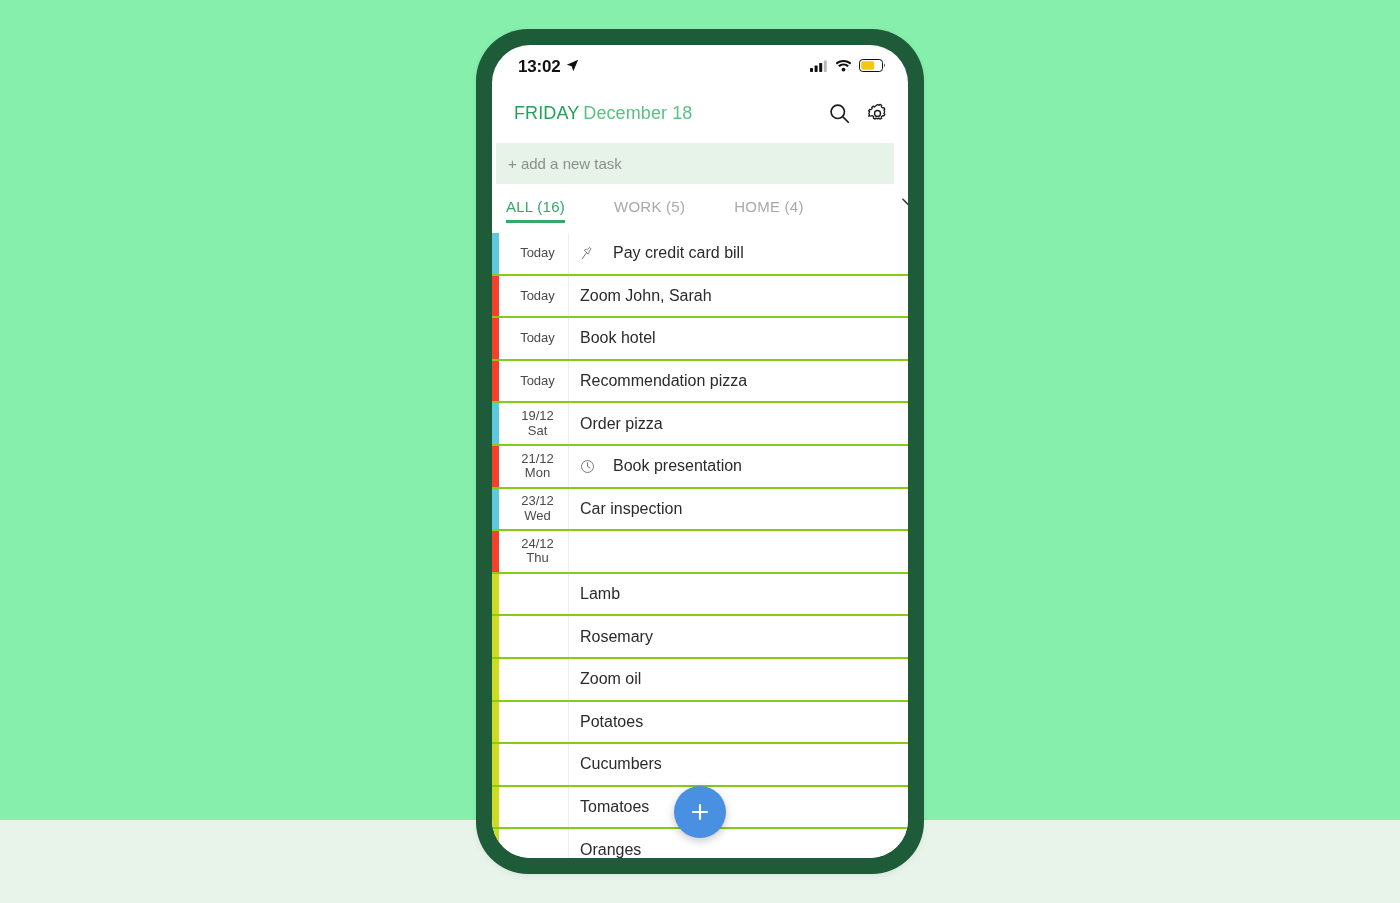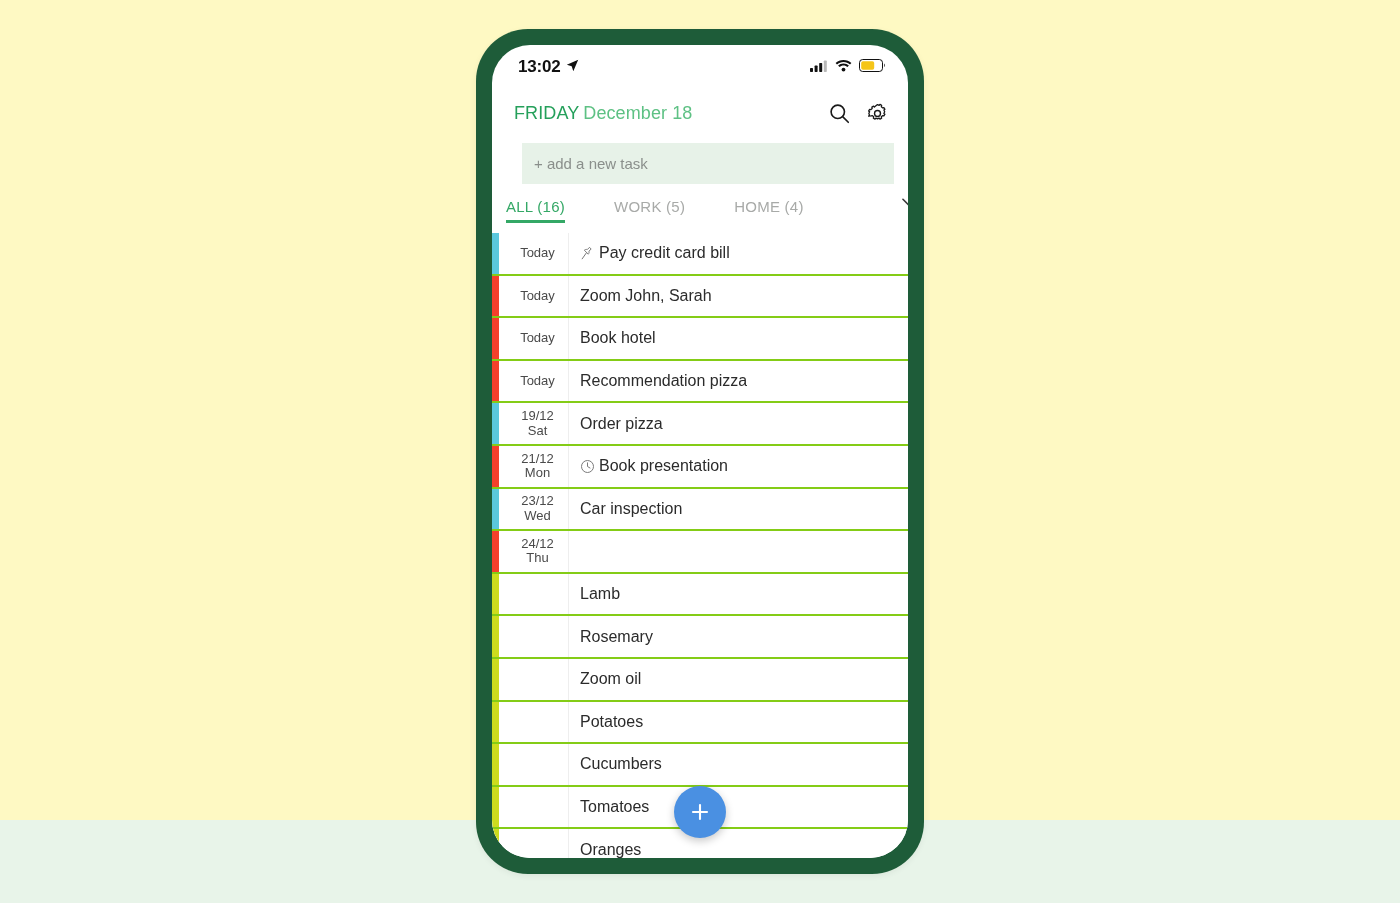--- a/index.html
+++ b/index.html
@@ -5,21 +5,21 @@
   * { margin:0; padding:0; box-sizing:border-box; }
   html, body {
     width:1400px; height:903px;
     background:#e8f4e9;
     font-family:"Liberation Sans", sans-serif;
     overflow:hidden;
   }
   .stage {
     position:relative;
     width:1400px; height:820px;
-    background:#fef9c3;
+    background:#86efac;
     display:flex; align-items:center; justify-content:center;
   }
 
   
   .phone {
     position:absolute;
     left:476px; top:29px;
     width:448px; height:845px;
     background:#1e5c39;
     border-radius:52px;
@@ -54,21 +54,21 @@
     padding:0 20px 0 22px;
   }
   .date-line { font-size:18px; letter-spacing:0.1px; }
   .date-weekday { color:#25a05b; font-weight:normal; }
   .date-rest { color:#5ec184; margin-left:4px; }
   .head-icons { display:flex; align-items:center; gap:17px; }
   .hicon { cursor:pointer; display:flex; }
 
   
   .addfield {
-    margin:6px 14px 0 30px;
+    margin:6px 14px 0 4px;
     height:41px;
     background:#e7f2e8;
     display:flex; align-items:center;
     padding:0 12px;
   }
   .addfield-ph { font-size:15px; color:#8a8f8b; }
 
   
   .tabs {
     margin-top:14px;
@@ -115,21 +115,21 @@
     display:flex; flex-direction:column;
     align-items:center; justify-content:center;
     border-right:1px solid #eeeeee;
     line-height:1.12;
   }
   .d1 { font-size:13px; color:#4a4a4a; }
   .d2 { font-size:13px; color:#4a4a4a; }
   .taskcell {
     flex:1;
     display:flex; align-items:center;
-    gap:4px;
+    gap:18px;
     padding-left:11px;
     padding-right:16px;
     min-width:0;
   }
   .task-text {
     font-size:16px; color:#2b2b2b;
     white-space:nowrap; overflow:hidden; text-overflow:ellipsis;
   }
   .task-icon { flex:none; display:flex; align-items:center; }
 

